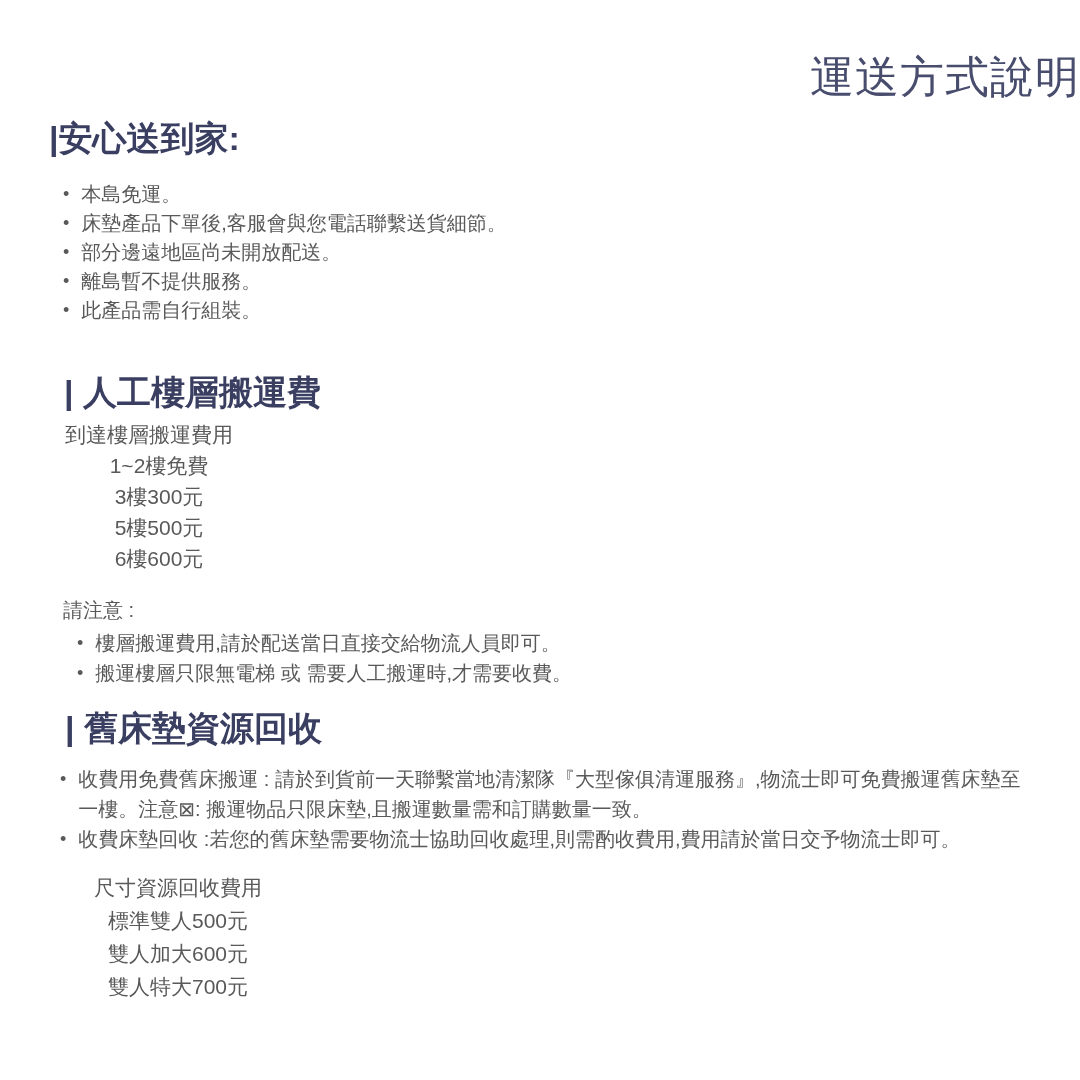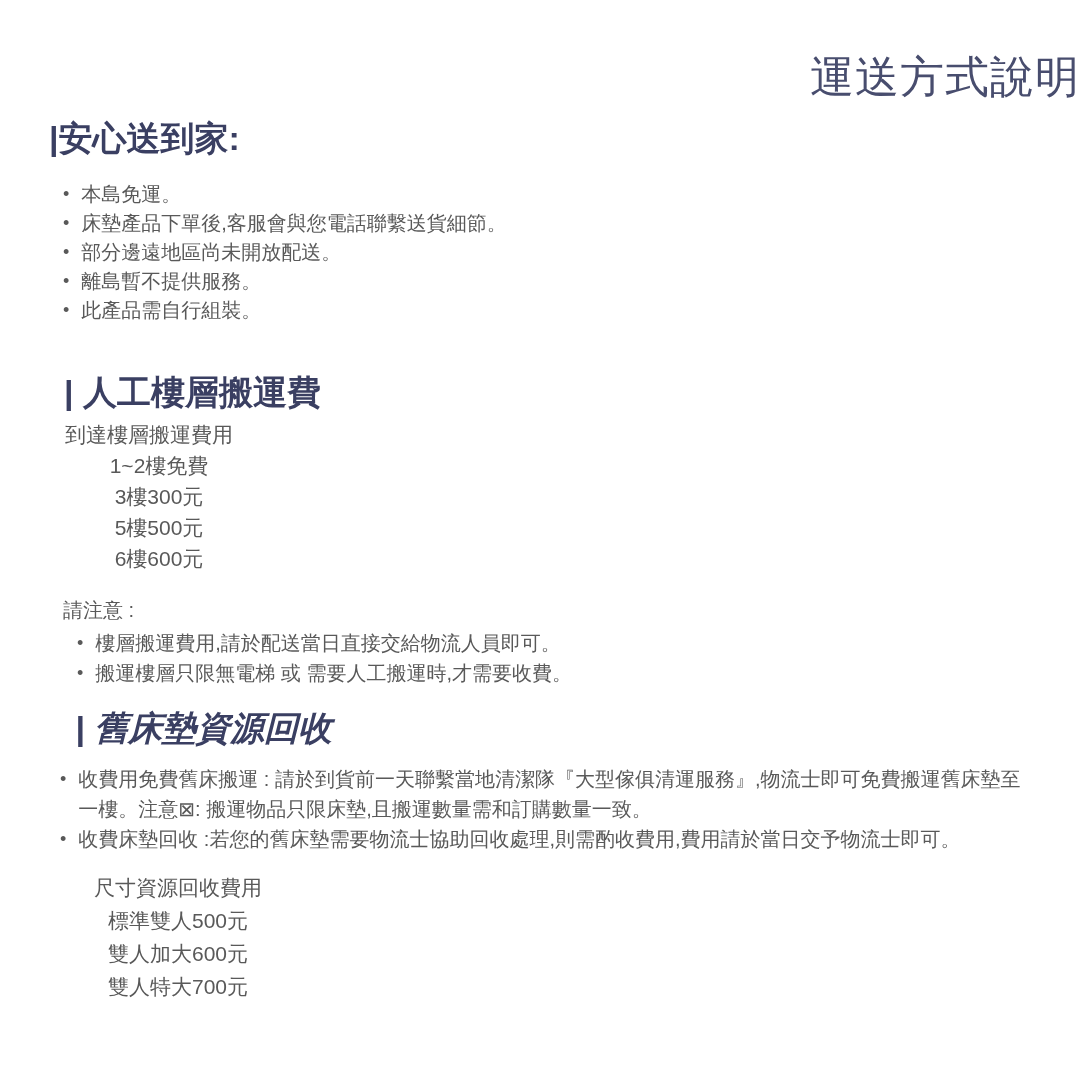--- a/index.html
+++ b/index.html
@@ -29,21 +29,21 @@
   }
   .section-heading {
     position: absolute;
     font-size: 34px;
     font-weight: 700;
     color: #3a3f62;
     white-space: pre;
   }
   .h-delivery { top: 116px; left: 49px; }
   .h-floor    { top: 370px; left: 64px; }
-  .h-recycle  { top: 706px; left: 75px; font-style: italic; }
+  .h-recycle  { top: 706px; left: 65px; }
 
   ul.bullet-list {
     position: absolute;
     list-style: none;
     margin: 0;
     padding: 0;
   }
   ul.bullet-list li {
     display: flex;
     align-items: flex-start;

